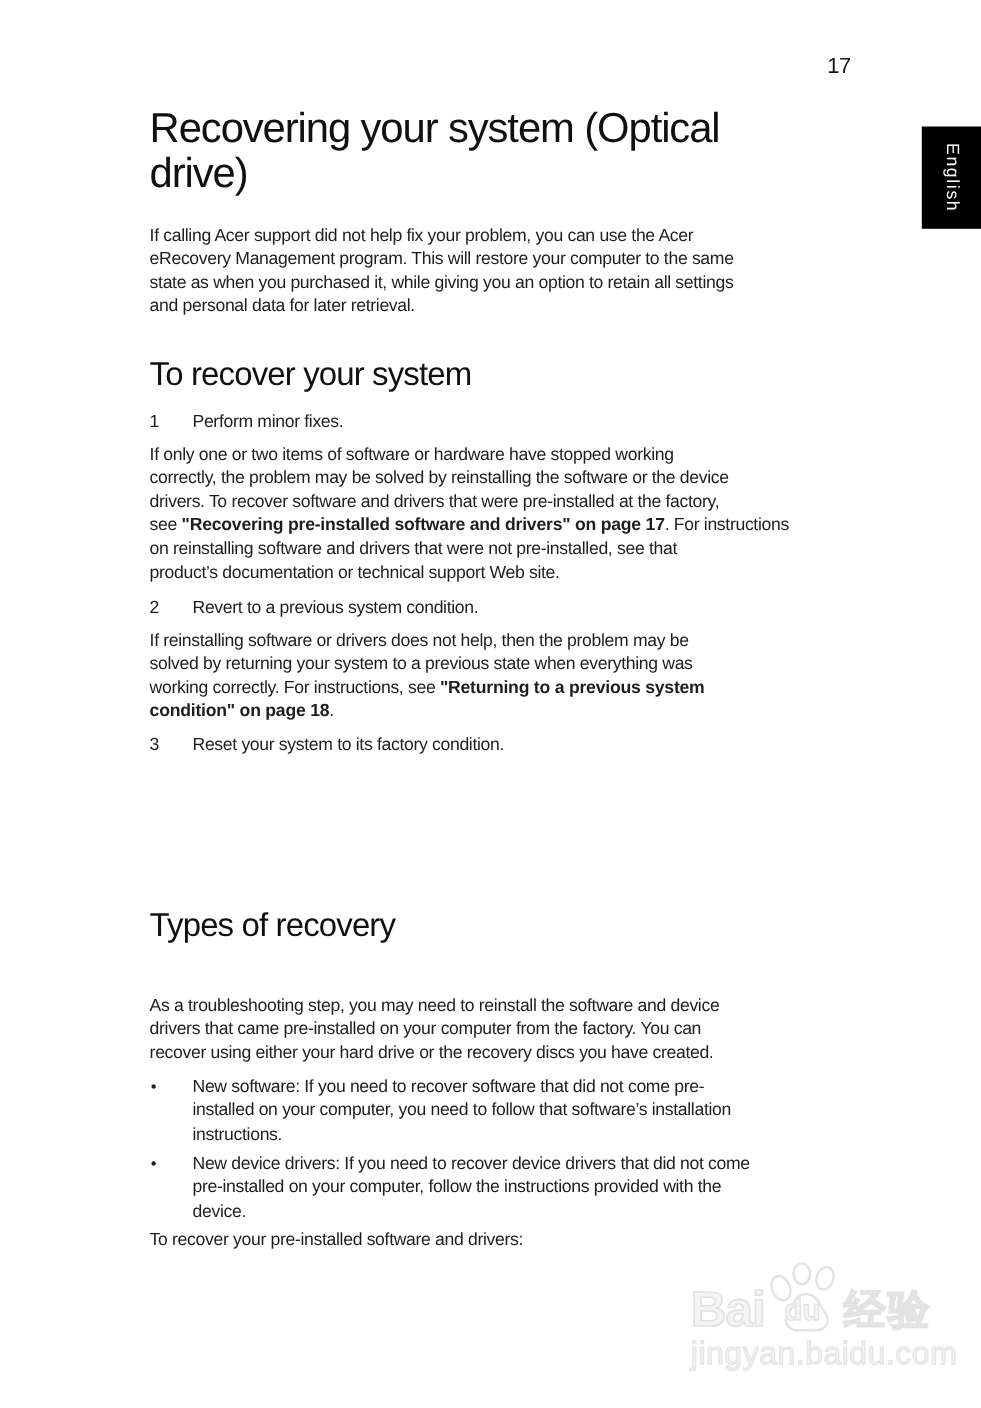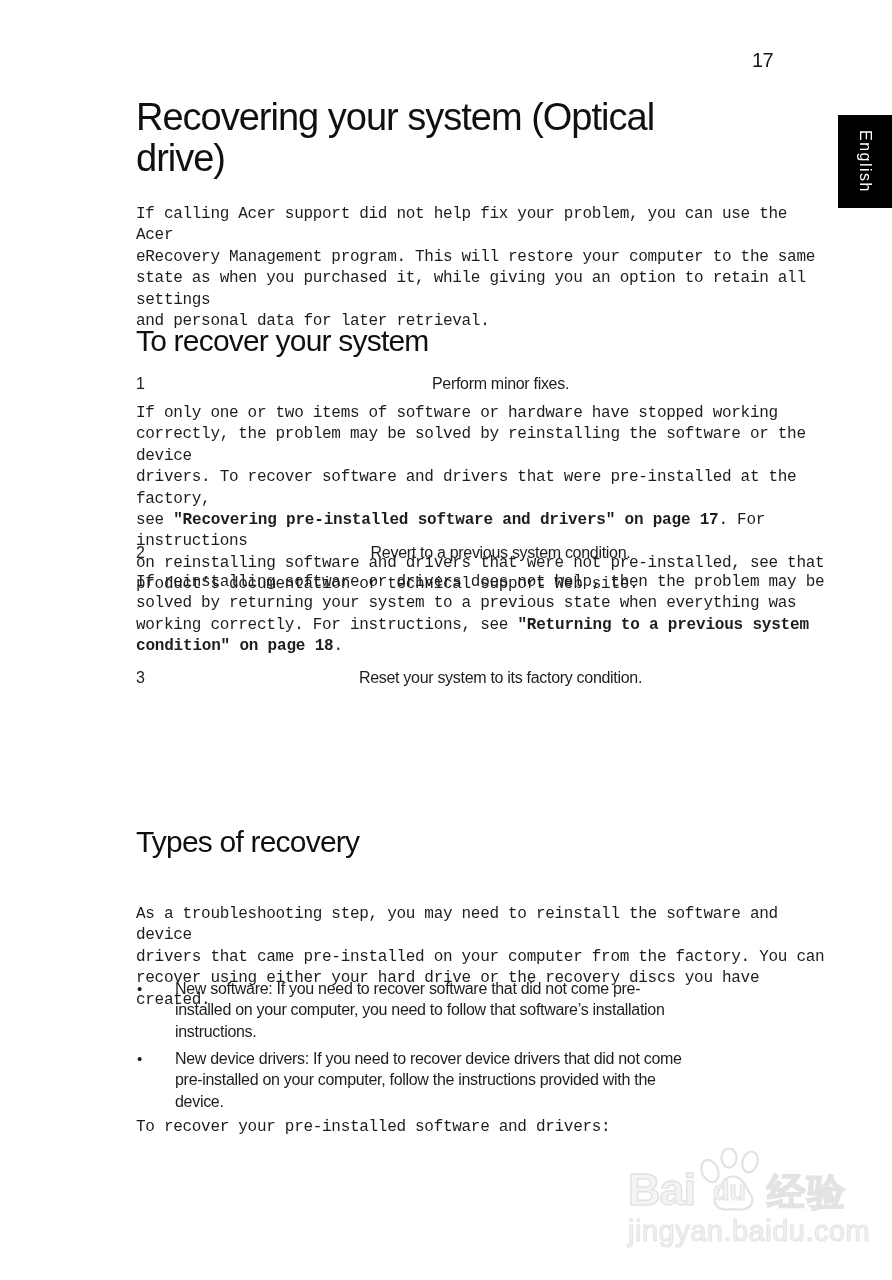--- a/index.html
+++ b/index.html
@@ -65,34 +65,33 @@
     letter-spacing: -0.4px;
     color: #101010;
     white-space: pre-line;
   }
   .body {
     font-size: 16px;
     line-height: 21.4px;
     letter-spacing: -0.3px;
     white-space: pre-line;
     width: 690px;
-    font-family: Liberation Mono, monospace;
   }
   .bold, .rich .bold { font-weight: bold; letter-spacing: -0.2px; }
   .step {
     position: absolute;
     left: 136px;
     display: flex;
     font-size: 16px;
     line-height: 21.4px;
     letter-spacing: -0.3px;
     width: 690px;
   }
   .step-num { display: inline-block; width: 39px; flex: 0 0 39px; }
-  .step-text { flex: 1; text-align: center; }
+  .step-text { flex: 1; }
   .bullet {
     position: absolute;
     left: 137px;
     display: flex;
     font-size: 16px;
     line-height: 21.4px;
     letter-spacing: -0.3px;
     width: 660px;
   }
   .bullet-marker { display: inline-block; width: 38px; flex: 0 0 38px; font-size: 15px; }

